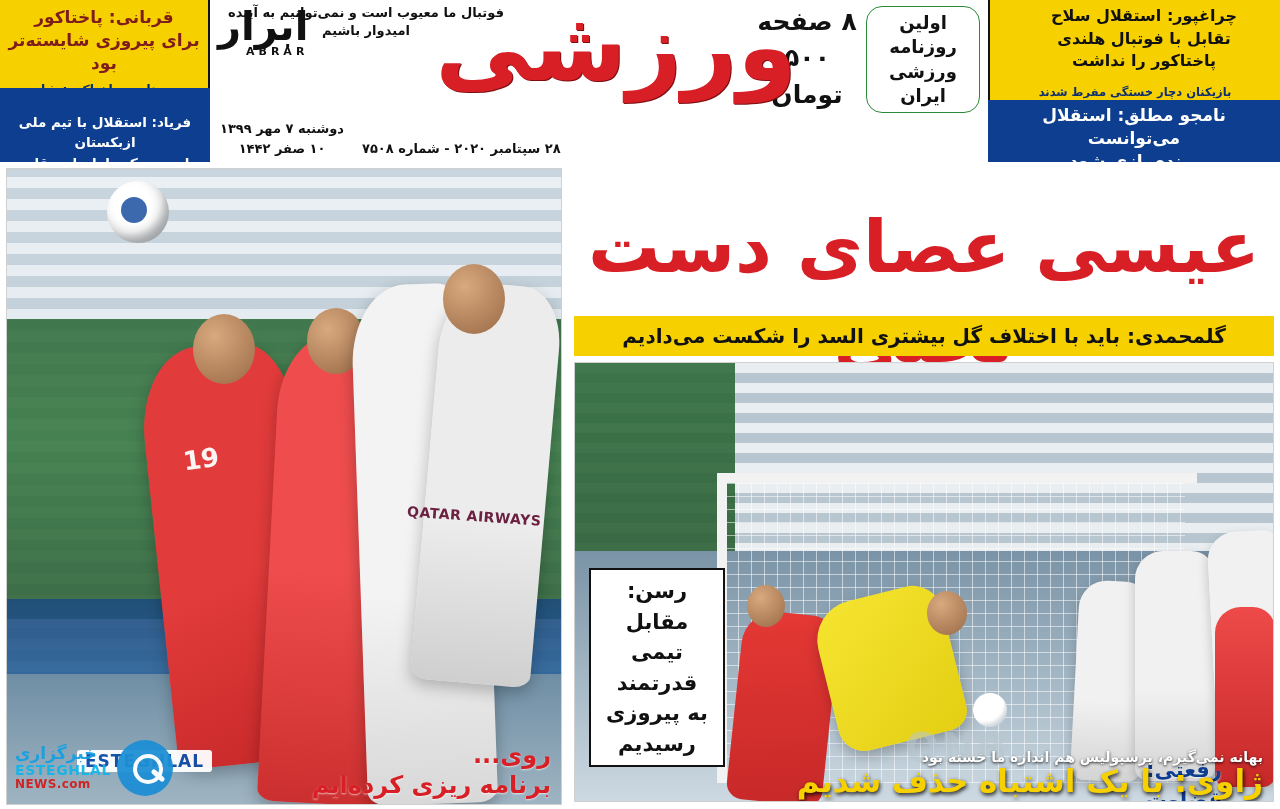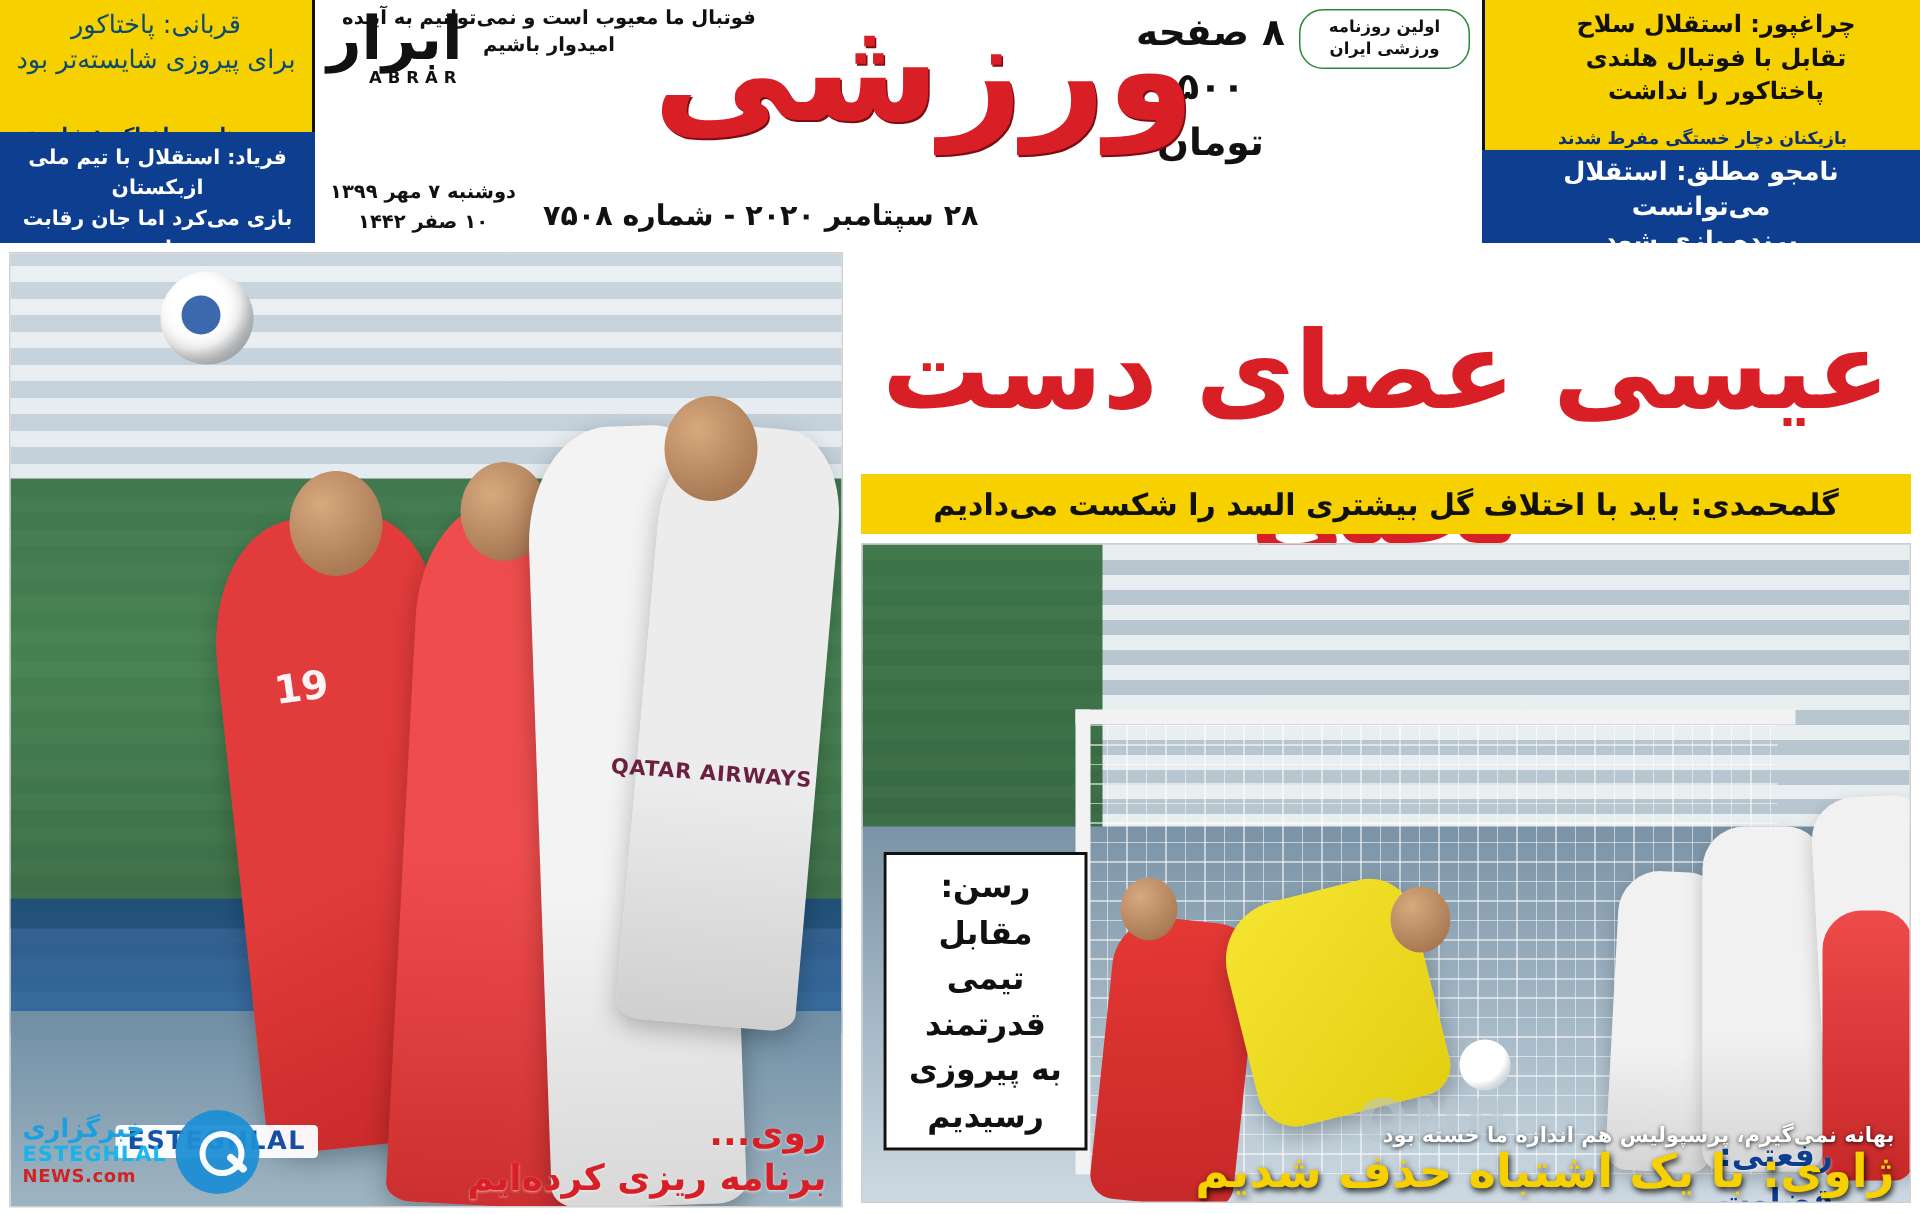--- a/index.html
+++ b/index.html
@@ -42,41 +42,41 @@
   }
   .promo-top {
     height: 82px;
     padding: 6px 8px 0 8px;
     box-sizing: border-box;
     text-align: center;
     color: #1a1a1a;
   }
   .promo-top .ln {
     font-size: 17px;
-    font-weight: normal;
+    font-weight: bold;
     line-height: 1.35;
-    color: #0c4a6e;
+    color: #7f1d1d;
   }
   .promo-sub {
     font-size: 12.5px;
     font-weight: bold;
     color: #0b2e6b;
     text-align: center;
     line-height: 1.3;
     padding: 0 6px;
   }
   .promo-bottom {
     position: absolute;
     bottom: 0; left: 0;
     width: 210px;
     height: 74px;
     background: #0d3e8f;
     color: #ffffff;
     box-sizing: border-box;
-    padding: 7px 8px;
+    padding: 24px 8px;
     text-align: center;
   }
   .promo-bottom .ln {
     font-size: 13.5px;
     font-weight: bold;
     line-height: 1.5;
   }
 
   
   .sidebox {
@@ -169,21 +169,21 @@
 
   .badge-first {
     position: absolute;
     top: 6px;
     right: 6px;
     width: 108px;
     text-align: center;
     border: 1.5px solid #2a8a3a;
     border-radius: 16px;
     padding: 4px 2px;
-    font-size: 11px;
+    font-size: 18px;
     font-weight: bold;
     color: #111;
     line-height: 1.35;
     background: #fff;
   }
 
   .pages-price {
     position: absolute;
     top: 4px;
     right: 124px;
@@ -224,21 +224,21 @@
     font-weight: bold;
     color: #111;
     line-height: 1.5;
     direction: rtl;
   }
   .issue-block {
     position: absolute;
     bottom: 4px;
     left: 150px;
     text-align: left;
-    font-size: 19px;
+    font-size: 13px;
     font-weight: bold;
     color: #111;
     line-height: 1.5;
   }
 
   
   .body-area {
     position: absolute;
     top: 164px; left: 0;
     width: 1280px;

